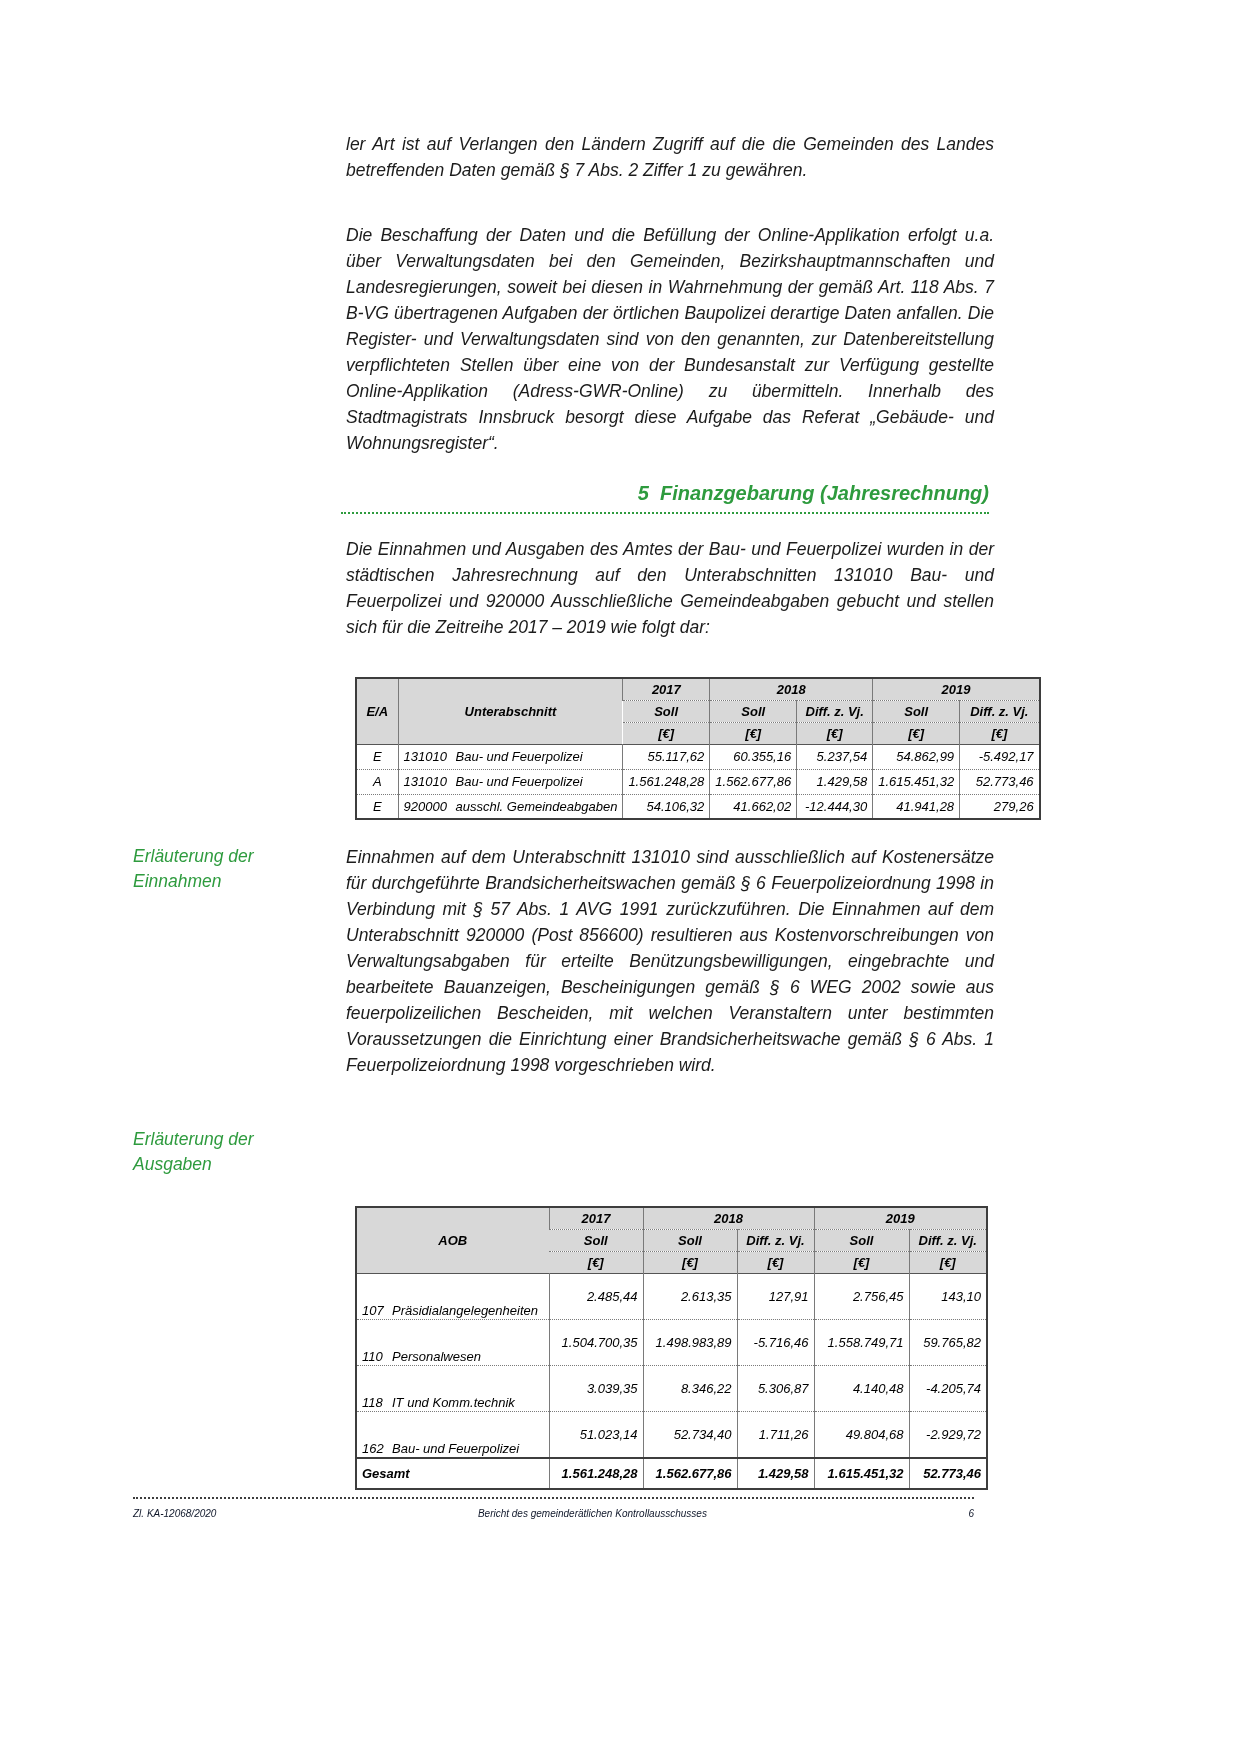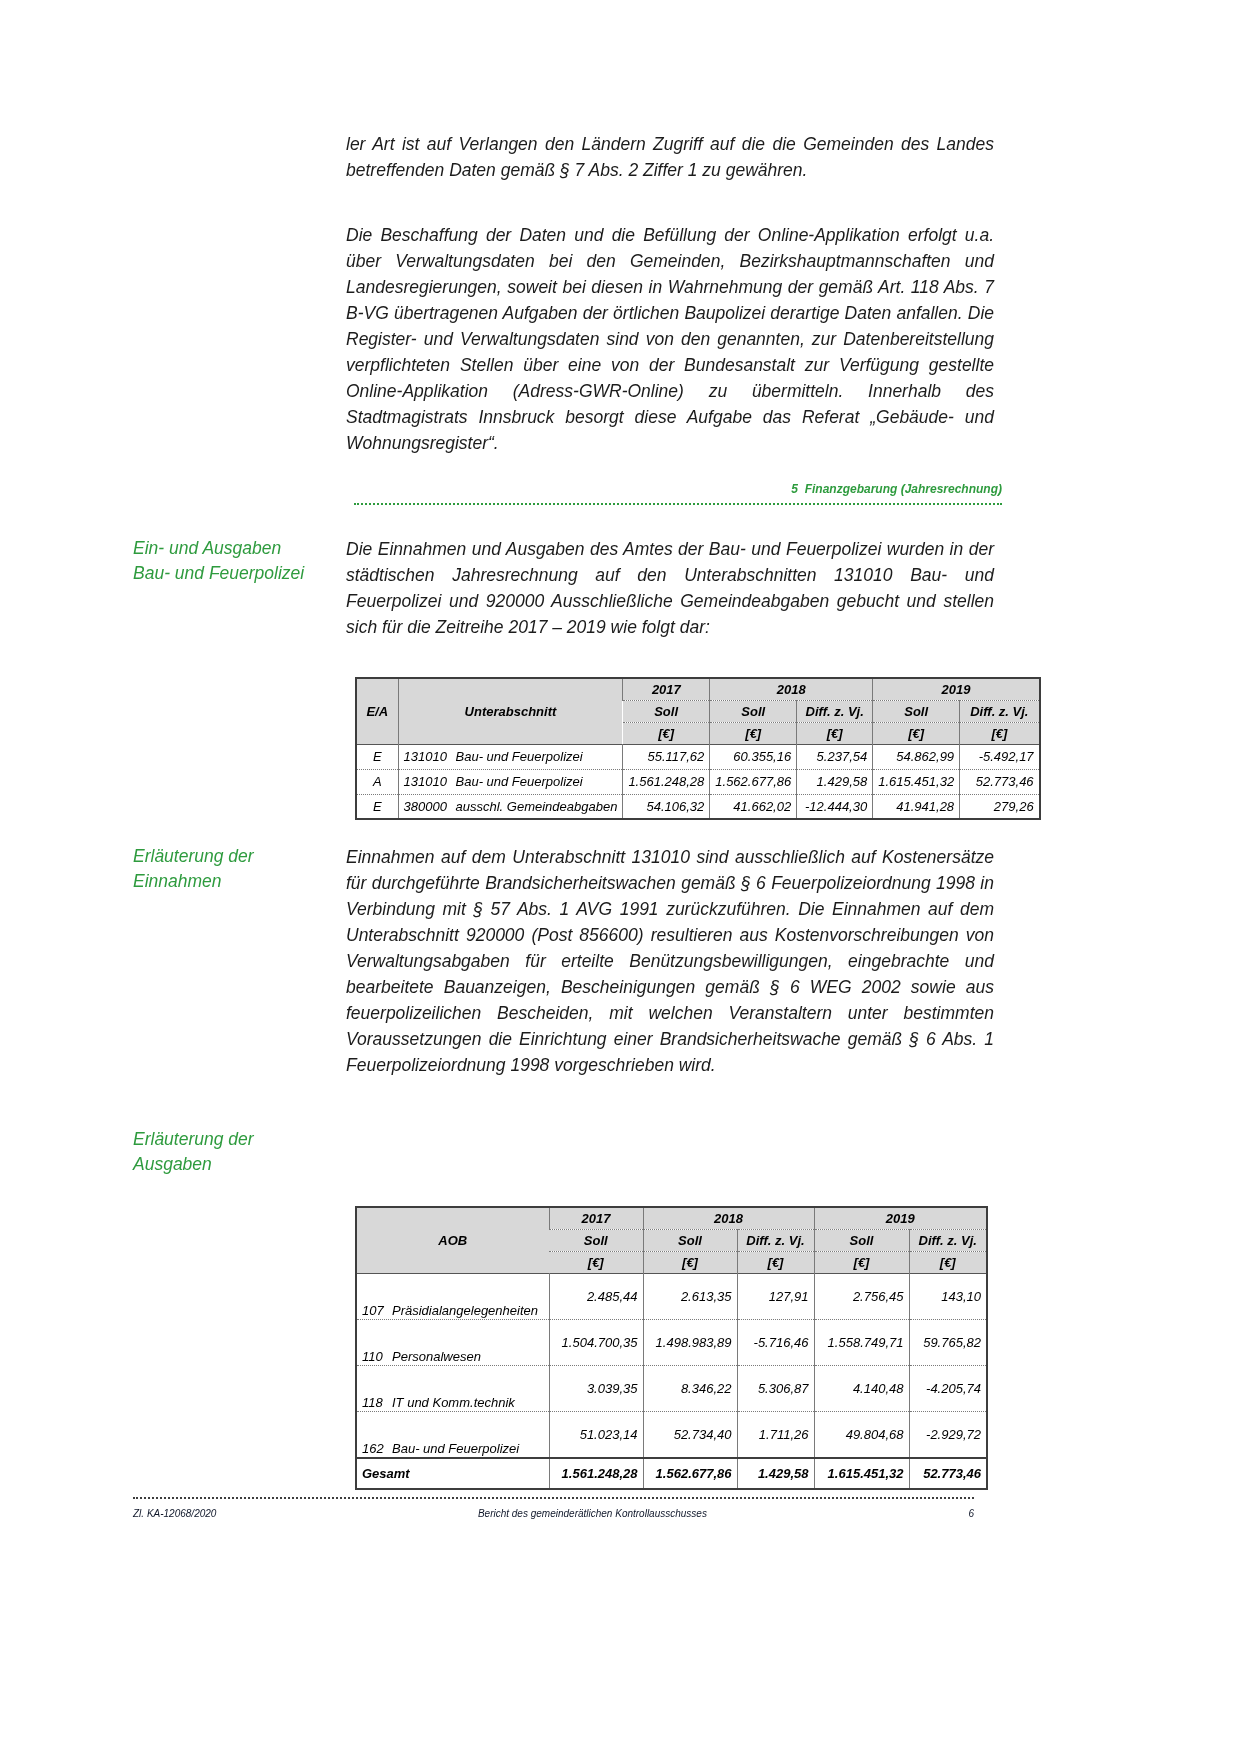--- a/index.html
+++ b/index.html
@@ -19,24 +19,24 @@
     font-size:17.5px; line-height:26px;
     text-align:justify;
   }
   .margin-note {
     position:absolute; left:133px; width:205px;
     font-size:17.5px; line-height:25px;
     color:var(--green);
     white-space:pre-line;
   }
   .section-heading {
-    position:absolute; left:354px; top:482px; width:648px;
+    position:absolute; left:341px; top:482px; width:648px;
     text-align:right;
     color:var(--green);
-    font-size:12px;
+    font-size:20px;
     padding-bottom:7px;
     border-bottom:2px dotted var(--green);
   }
   
   .tbl-wrap { position:absolute; left:355px; }
   .tbl-wrap.first  { top:677px; }
   .tbl-wrap.second { top:1206px; }
   table.data-table {
     border-collapse:collapse;
     table-layout:fixed;
@@ -85,22 +85,20 @@
 <body>
 
 <div class="page" style="--green: #2E9B3E;">
 
   <p class="body-text" style="top:131px;">ler Art ist auf Verlangen den Ländern Zugriff auf die die Gemeinden des Landes betreffenden Daten gemäß § 7 Abs. 2 Ziffer 1 zu gewähren.</p>
 
   <p class="body-text" style="top:222px;">Die Beschaffung der Daten und die Befüllung der Online-Applikation erfolgt u.a. über Verwaltungsdaten bei den Gemeinden, Bezirkshauptmannschaften und Landesregierungen, soweit bei diesen in Wahrnehmung der gemäß Art. 118 Abs. 7 B-VG übertragenen Aufgaben der örtlichen Baupolizei derartige Daten anfallen. Die Register- und Verwaltungsdaten sind von den genannten, zur Datenbereitstellung verpflichteten Stellen über eine von der Bundesanstalt zur Verfügung gestellte Online-Applikation (Adress-GWR-Online) zu übermitteln. Innerhalb des Stadtmagistrats Innsbruck besorgt diese Aufgabe das Referat „Gebäude- und Wohnungsregister“.</p>
 
   <h2 class="section-heading">5&nbsp;&nbsp;Finanzgebarung (Jahresrechnung)</h2>
 
-  <div class="margin-note" style="top:536px;">Ein- und Ausgaben
-Bau- und Feuerpolizei</div>
 
   <p class="body-text" style="top:536px;">Die Einnahmen und Ausgaben des Amtes der Bau- und Feuerpolizei wurden in der städtischen Jahresrechnung auf den Unterabschnitten 131010 Bau- und Feuerpolizei und 920000 Ausschließliche Gemeindeabgaben gebucht und stellen sich für die Zeitreihe 2017 – 2019 wie folgt dar:</p>
 
   <div class="tbl-wrap first">
     <table class="data-table t1">
       <colgroup>
         <col style="width:42px">
           <col style="width:211px">
           <col style="width:72px">
         <col style="width:72px">
@@ -145,21 +143,21 @@
           <td class="ctr">A</td>
           <td class="lbl"><span class="code1">131010</span><span>Bau- und Feuerpolizei</span></td>
           <td class="num">1.561.248,28</td>
           <td class="num">1.562.677,86</td>
           <td class="num">1.429,58</td>
           <td class="num">1.615.451,32</td>
           <td class="num">52.773,46</td>
         </tr>
         <tr>
           <td class="ctr">E</td>
-          <td class="lbl"><span class="code1">380000</span><span>ausschl. Gemeindeabgaben</span></td>
+          <td class="lbl"><span class="code1">920000</span><span>ausschl. Gemeindeabgaben</span></td>
           <td class="num">54.106,32</td>
           <td class="num">41.662,02</td>
           <td class="num">-12.444,30</td>
           <td class="num">41.941,28</td>
           <td class="num">279,26</td>
         </tr>
       </tbody>
     </table>
   </div>
 

